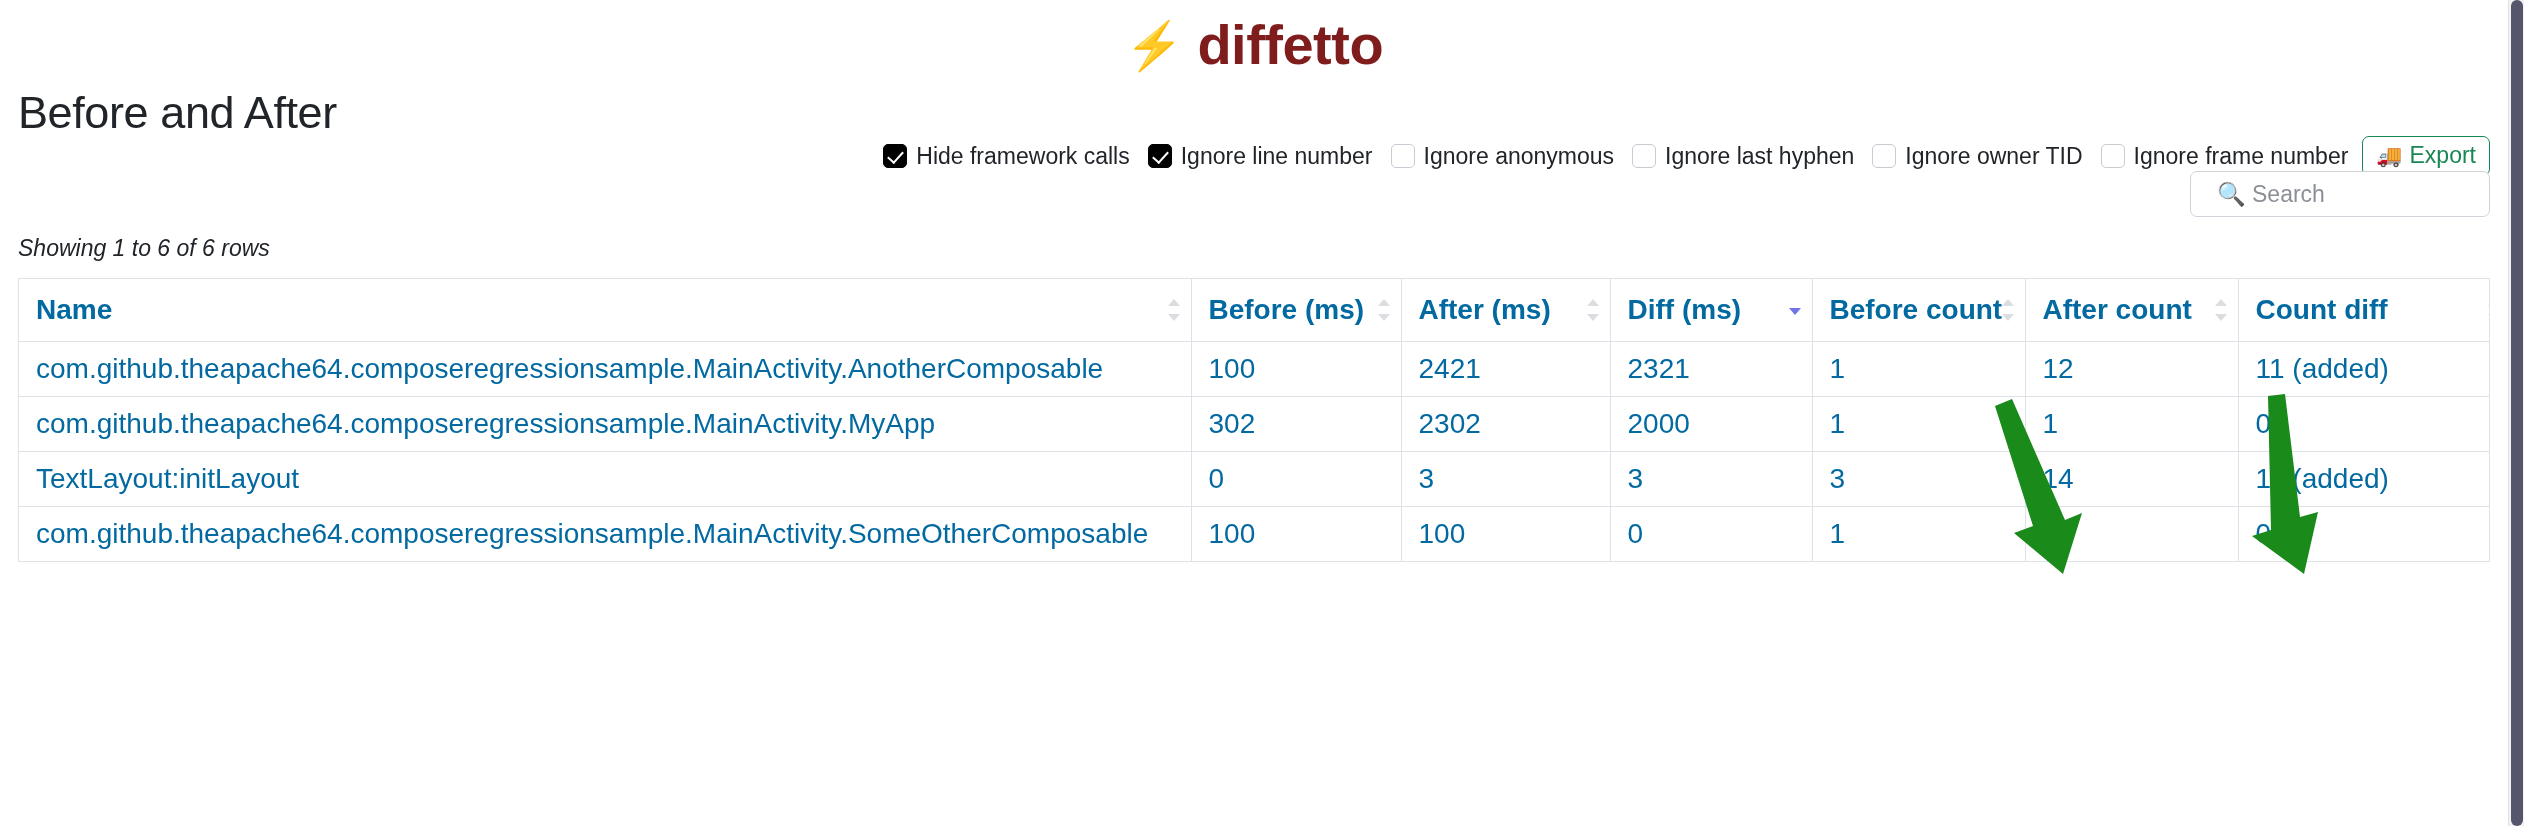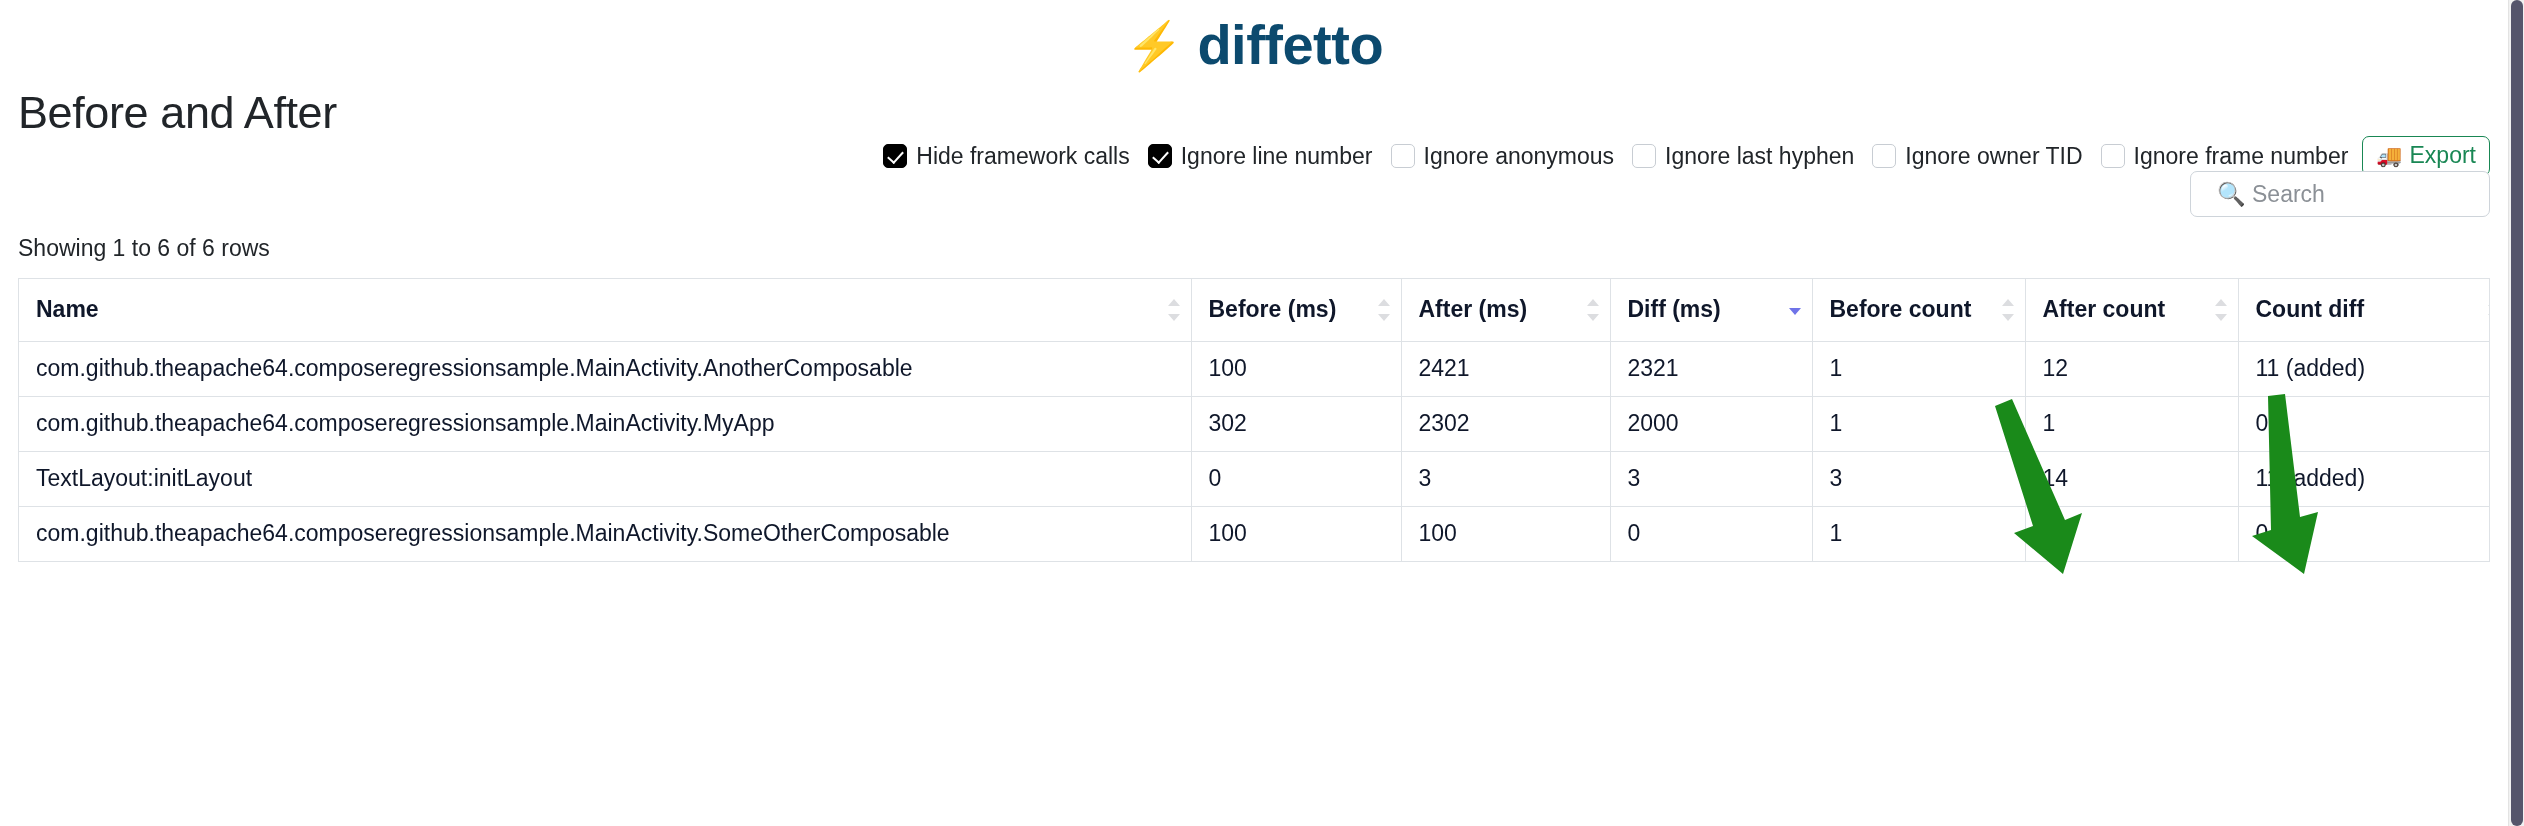--- a/index.html
+++ b/index.html
@@ -54,21 +54,21 @@
     align-items: center;
     gap: 14px;
   }
   .brand-bolt {
     font-size: 47px;
     line-height: 1;
   }
   .brand-name {
     font-size: 56px;
     font-weight: bold;
-    color: #0c4a6e;
+    color: #7f1d1d;
     letter-spacing: -0.5px;
     text-align: right;
   }
 
   
   .headband {
     position: relative;
     height: 92px;
   }
   .page-title {
@@ -170,42 +170,43 @@
     background: transparent;
   }
   .search-box input::placeholder { color: #8b9096; }
 
   
   .showing {
     font-size: 23px;
     color: #212529;
     padding-top: 6px;
     padding-bottom: 16px;
+    font-style: italic;
   }
 
   
   .table-wrap {
     border: 1px solid #dee2e6;
     border-bottom: 0;
     overflow: hidden;
     position: relative;
   }
   table.diff {
     border-collapse: collapse;
     width: 100%;
     table-layout: fixed;
   }
   table.diff th,
   table.diff td {
     border-right: 1px solid #dee2e6;
     border-bottom: 1px solid #dee2e6;
     text-align: left;
     padding: 0 17px;
-    font-size: 23px;
-    color: #0f172a;
+    font-size: 28px;
+    color: #0369a1;
     overflow: hidden;
     white-space: nowrap;
   }
   table.diff th:last-child,
   table.diff td:last-child { border-right: 0; }
   table.diff thead th {
     height: 62px;
     font-weight: bold;
     position: relative;
     vertical-align: middle;

